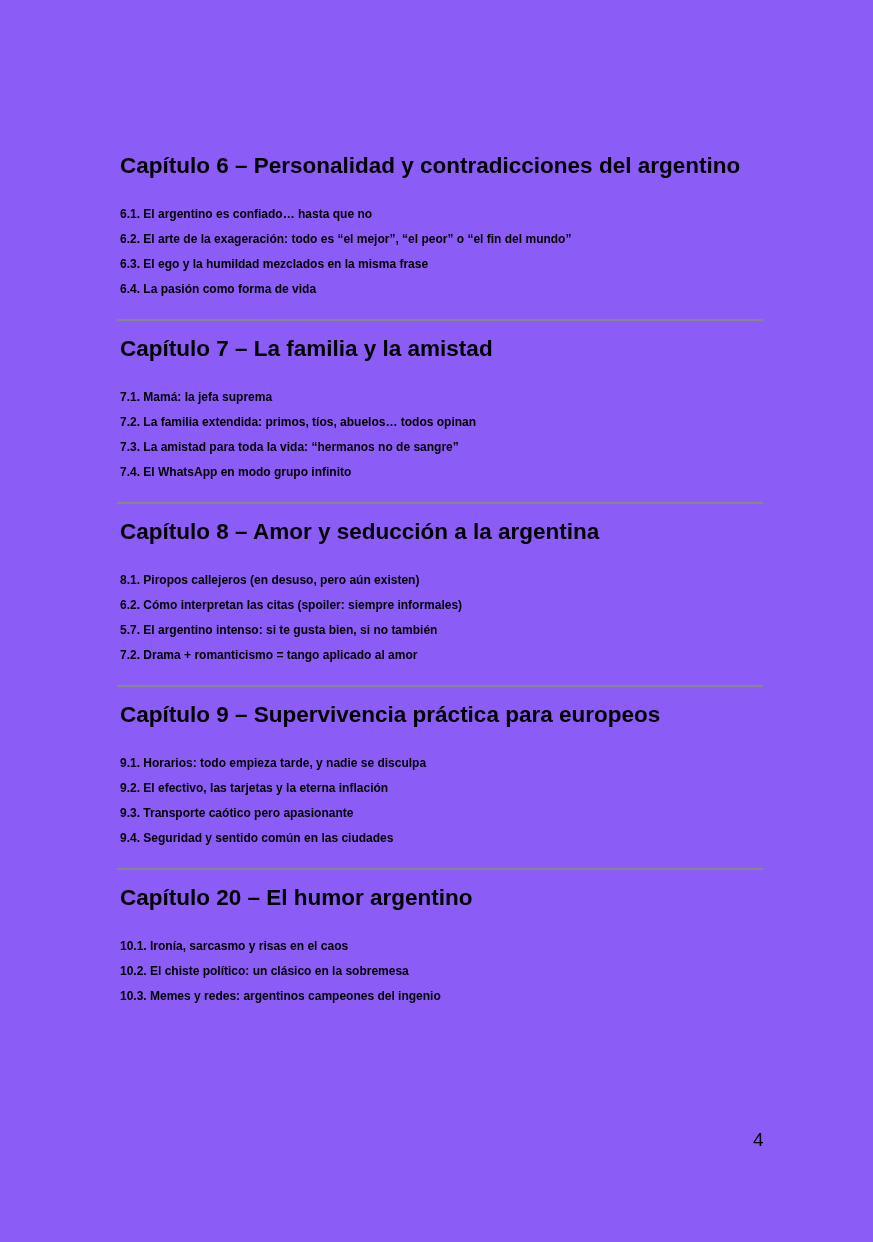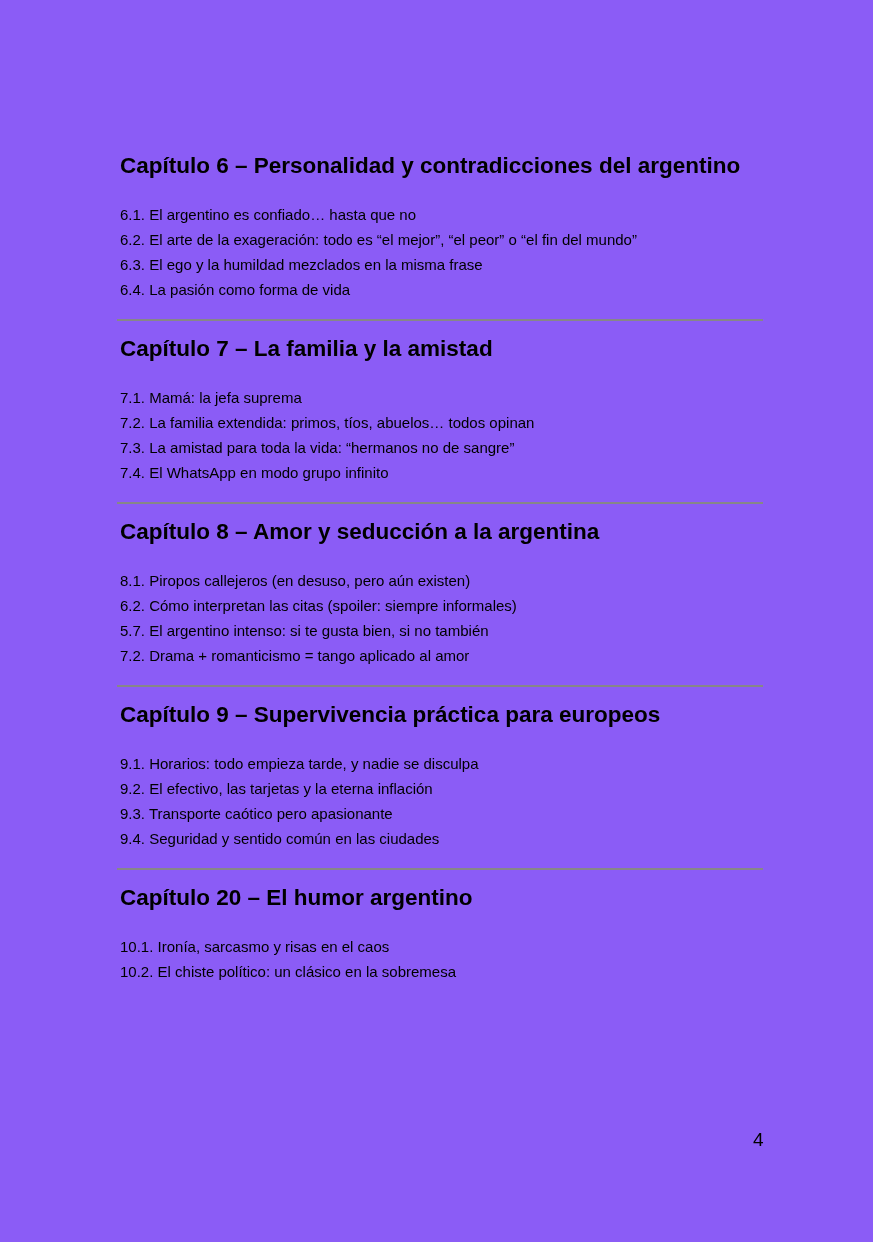--- a/index.html
+++ b/index.html
@@ -27,22 +27,23 @@
     max-width: 650px;
     font-size: 22.5px;
     font-weight: bold;
     line-height: 32px;
     letter-spacing: 0;
   }
   .subsection-list {
     list-style: none;
     margin: 20px 0 0 0;
     padding: 0;
-    font-size: 15px;
+    font-size: 12px;
     line-height: 25px;
+    font-weight: bold;
   }
   .section-divider {
     border: none;
     border-top: 2px solid #878787;
     margin: 17px 0 12px -3px;
     width: 646px;
     height: 0;
   }
   .page-number {
     position: absolute;
@@ -104,19 +105,20 @@
       </ul>
     </section>
 
     <hr class="section-divider">
 
     <section>
       <h2 class="chapter-title">Capítulo 20 – El humor argentino</h2>
       <ul class="subsection-list">
         <li>10.1. Ironía, sarcasmo y risas en el caos</li>
         <li>10.2. El chiste político: un clásico en la sobremesa</li>
+        <li>10.3. Memes y redes: argentinos campeones del ingenio</li>
       </ul>
     </section>
 
   </div>
 
   <div class="page-number">4</div>
 </div>
 
 </body></html>

